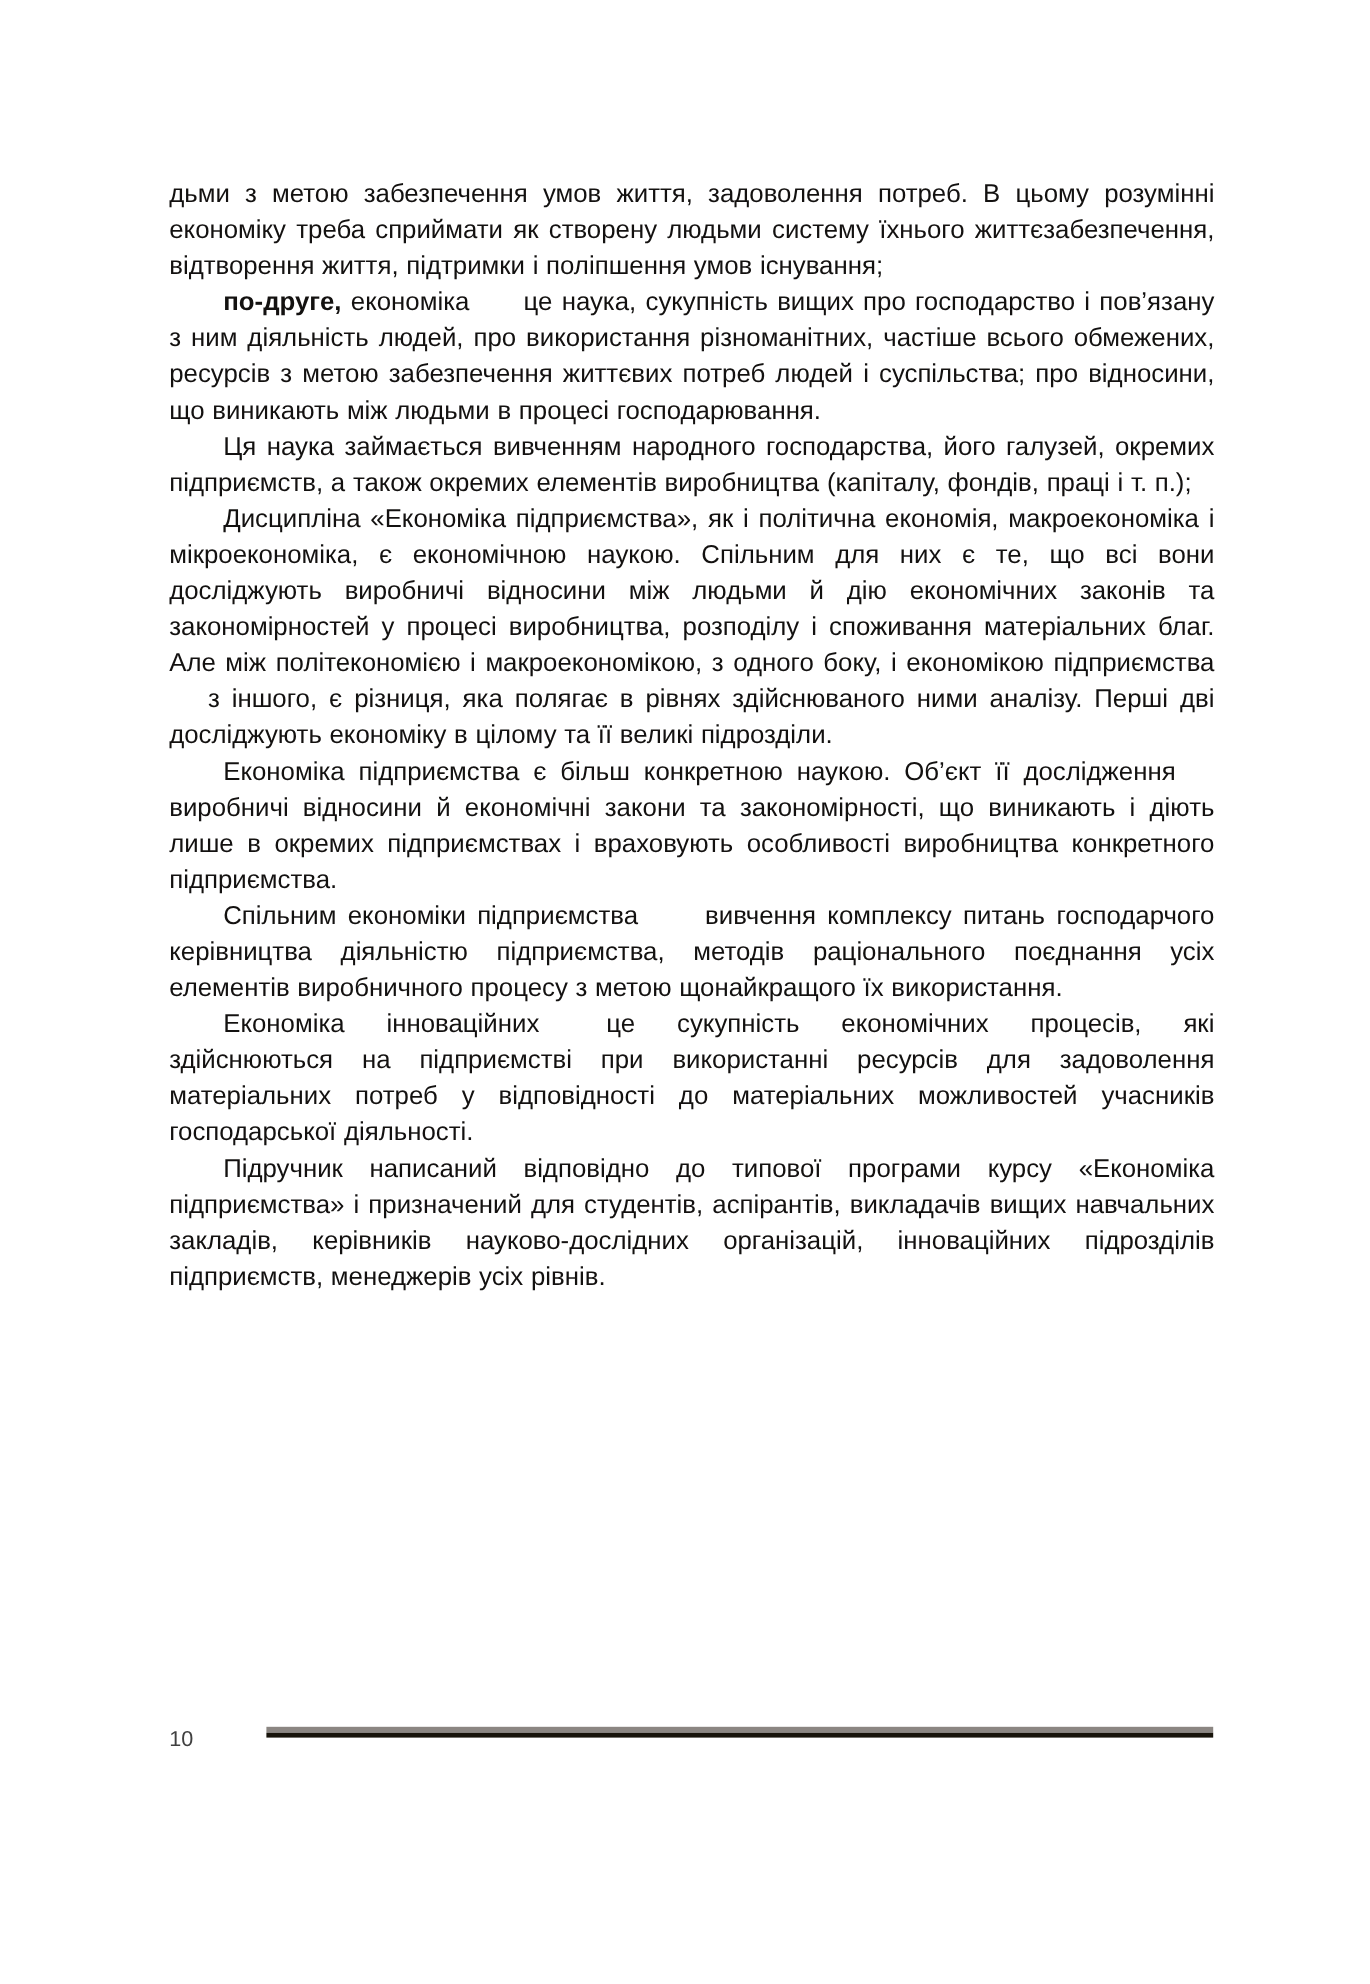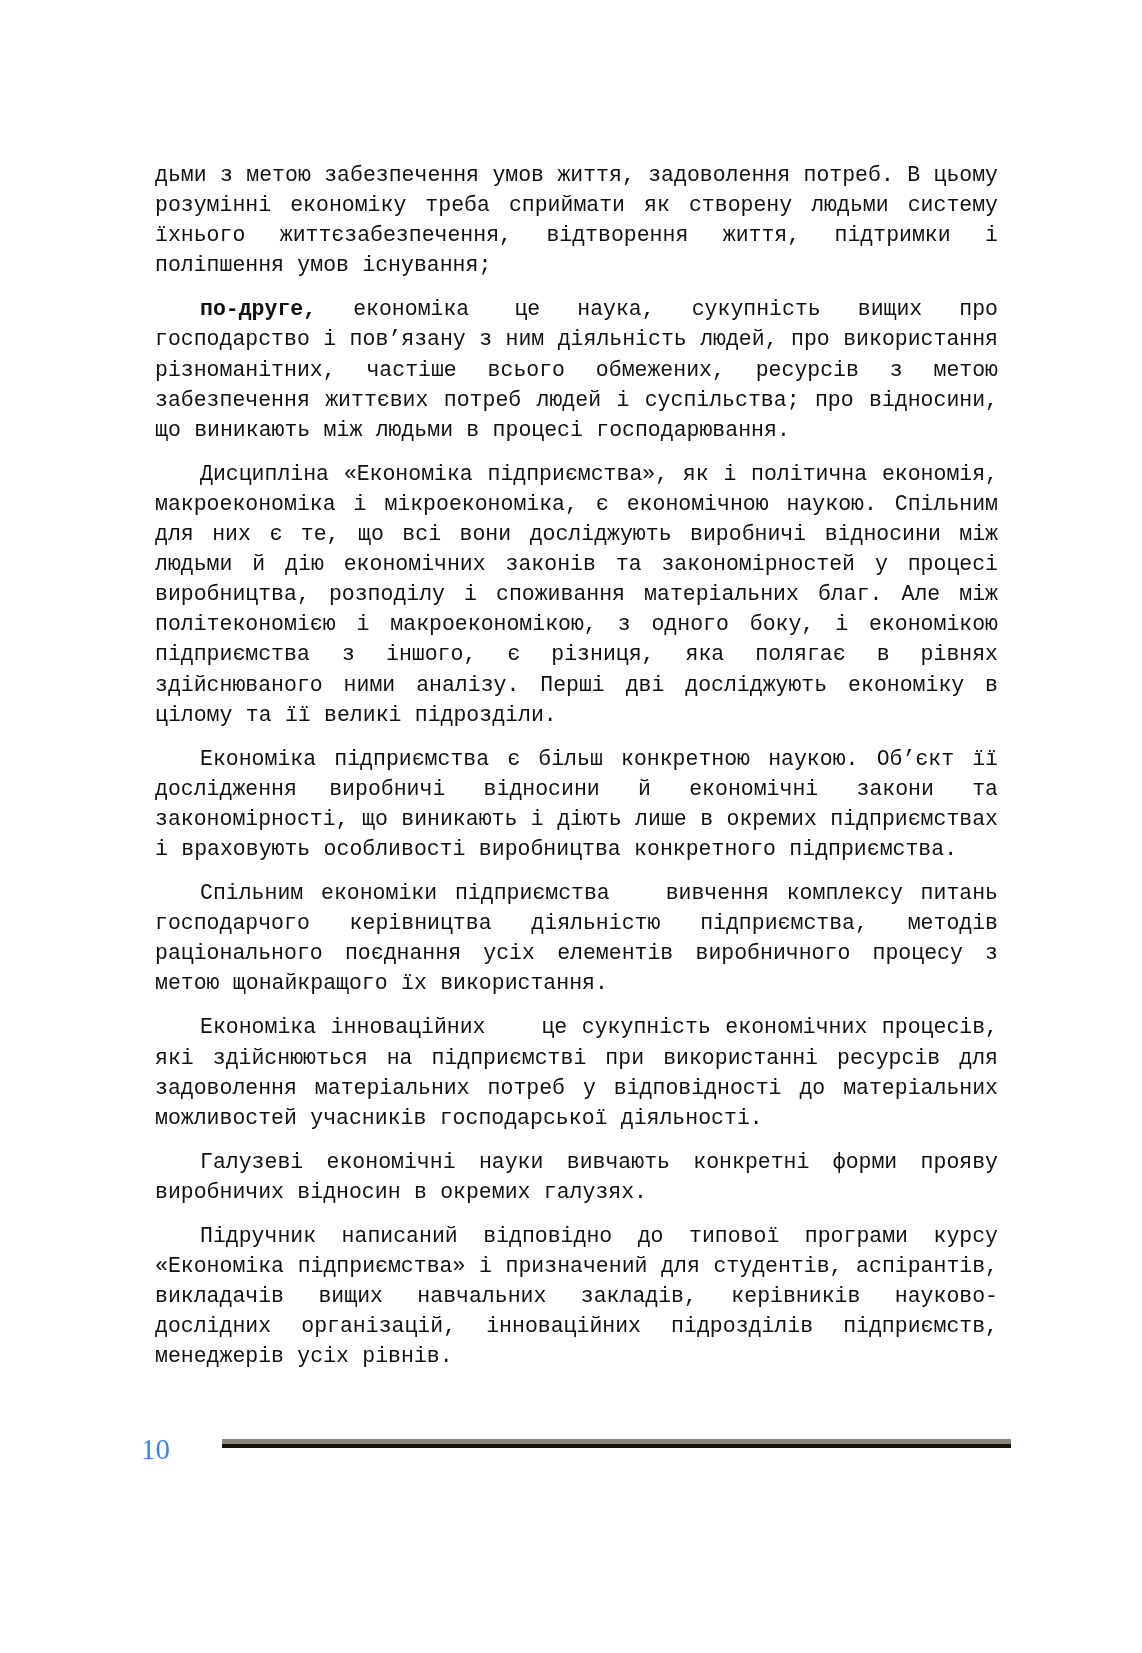--- a/index.html
+++ b/index.html
@@ -20,22 +20,22 @@
 
   
   .text-column {
     position: absolute;
     left: 141px;
     top: 146px;
     width: 871px;
   }
 
   .para {
-    margin: 14px;
-    font-family: Liberation Mono, monospace;
+    margin: 0;
+    font-family: Liberation Sans, sans-serif;
     font-size: 21.5px;
     line-height: 30.1px;
     color: #131110;
     text-align: justify;
     text-justify: inter-word;
     -webkit-hyphens: none;
     hyphens: none;
     word-spacing: 0.02em;
   }
 
@@ -66,24 +66,24 @@
     left: 0;
     top: 1428px;
     width: 1142px;
     height: 60px;
   }
 
   .folio {
     position: absolute;
     left: 141px;
     top: 6px;
-    font-family: Liberation Serif, serif;
-    font-size: 29px;
+    font-family: Liberation Sans, sans-serif;
+    font-size: 18px;
     line-height: 30px;
-    color: #3b82f6;
+    color: #404040;
   }
 
   .footer-rule {
     position: absolute;
     left: 222px;
     top: 11px;
     width: 789px;
     height: 9px;
   }
   .footer-rule .band-top {
@@ -105,33 +105,33 @@
 <body>
 
 <div class="page">
 
   <div class="text-column">
 
     <p class="para cont">дьми з метою забезпечення умов життя, задоволення потреб. В цьому розумінні економіку треба сприймати як створену людьми систему їхнього життєзабезпечення, відтворення життя, підтримки і поліпшення умов існування;</p>
 
     <p class="para indent"><span class="lead">по-друге,</span><span> економіка</span><span class="gap"></span><span>це наука, сукупність вищих про господарство і пов’язану з ним діяльність людей, про використання різноманітних, частіше всього обмежених, ресурсів з метою забезпечення життєвих потреб людей і суспільства; про відносини, що виникають між людьми в процесі господарювання.</span></p>
 
+    <p class="para indent">Ця наука займається вивченням народного господарства, його галузей, окремих підприємств, а також окремих елементів виробництва (капіталу, фондів, праці і т. п.);</p>
 
 
     <p class="para indent"><span>Дисципліна «Економіка підприємства», як і політична економія, макроекономіка і мікроекономіка, є економічною наукою. Спільним для них є те, що всі вони досліджують виробничі відносини між людьми й дію економічних законів та закономірностей у процесі виробництва, розподілу і споживання матеріальних благ. Але між політекономією і макроекономікою, з одного боку, і економікою підприємства</span><span class="gap sm"></span><span>з іншого, є різниця, яка полягає в рівнях здійснюваного ними аналізу. Перші дві досліджують економіку в цілому та її великі підрозділи.</span></p>
 
     <p class="para indent"><span>Економіка підприємства є більш конкретною наукою. Об’єкт її дослідження</span><span class="gap sm"></span><span>виробничі відносини й економічні закони та закономірності, що виникають і діють лише в окремих підприємствах і враховують особливості виробництва конкретного підприємства.</span></p>
 
 
     <p class="para indent"><span>Спільним економіки підприємства</span><span class="gap lg"></span><span>вивчення комплексу питань господарчого керівництва діяльністю підприємства, методів раціонального поєднання усіх елементів виробничного процесу з метою щонайкращого їх використання.</span></p>
 
 
     <p class="para indent"><span>Економіка інноваційних</span><span class="gap lg"></span><span>це сукупність економічних процесів, які здійснюються на підприємстві при використанні ресурсів для задоволення матеріальних потреб у відповідності до матеріальних можливостей учасників господарської діяльності.</span></p>
 
-    <p class="para indent">Галузеві економічні науки вивчають конкретні форми прояву виробничих відносин в окремих галузях.</p>
 
 
     <p class="para indent">Підручник написаний відповідно до типової програми курсу «Економіка підприємства» і призначений для студентів, аспірантів, викладачів вищих навчальних закладів, керівників науково-дослідних організацій, інноваційних підрозділів підприємств, менеджерів усіх рівнів.</p>
 
   </div>
 
   <div class="footer">
     <div class="folio">10</div>
     <div class="footer-rule">
       <div class="band-top"></div>

